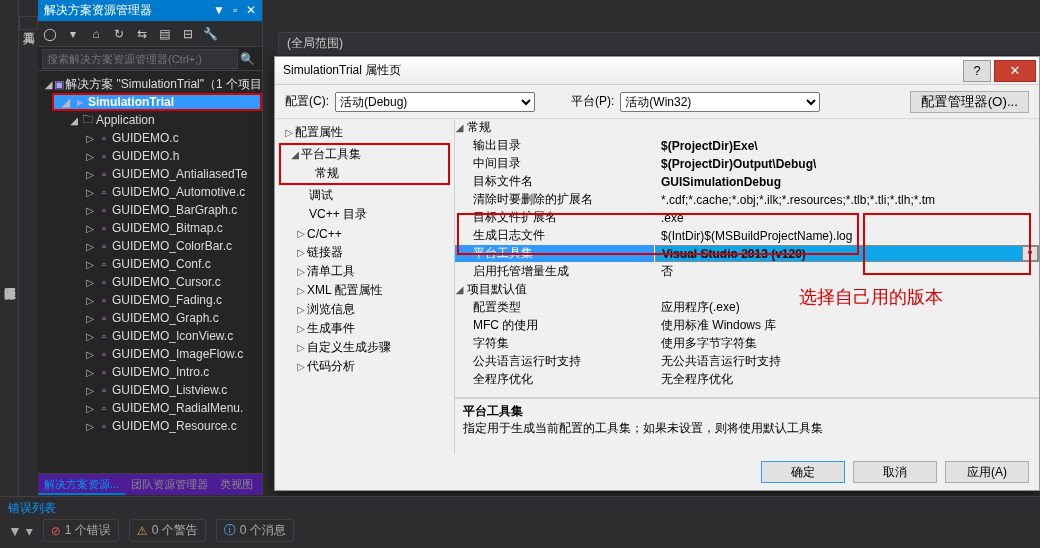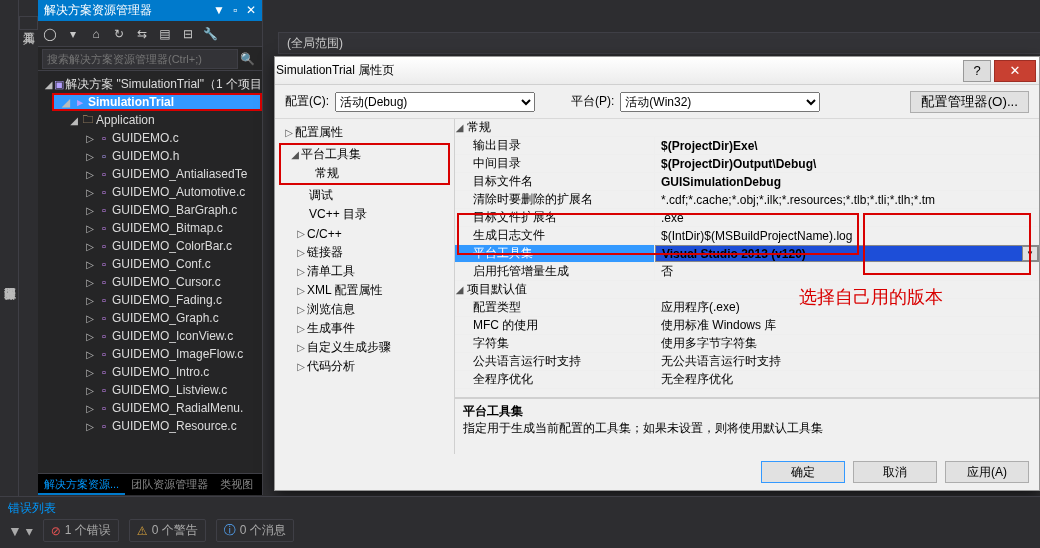--- a/index.html
+++ b/index.html
@@ -16,48 +16,48 @@
   .sp-search input { flex:1; background:#333337; border:1px solid #3f3f46; color:#aaa; padding:2px 4px; font-size:11px; height:20px; }
   .sp-search .mag { width:20px; text-align:center; }
   .tree { flex:1; overflow:hidden; padding:4px 0; }
   .tree-row { display:flex; align-items:center; height:18px; padding-left:6px; white-space:nowrap; }
   .exp { width:12px; color:#bbb; font-size:10px; text-align:center; }
   .ico { width:16px; text-align:center; color:#b5a0ff; font-size:11px; }
   .ico.fld { color:#deb887; }
   .tree-row.sol { color:#ddd; }
   .tree-row.proj { background:#3399ff; color:#fff; font-weight:bold; }
   .red-box { border:2px solid #d80000; }
-  .sp-tabs { height:22px; background:#000000; display:flex; border-top:1px solid #3f3f46; }
+  .sp-tabs { height:22px; background:#4c1d95; display:flex; border-top:1px solid #3f3f46; }
   .sp-tabs .tab { padding:3px 6px; color:#888; font-size:11px; }
   .sp-tabs .tab.active { color:#0097fb; border-bottom:2px solid #007acc; }
   .top-scope { position:absolute; left:278px; top:32px; height:22px; width:832px; background:#333337; border:1px solid #3f3f46; display:flex; align-items:center; padding:0 8px; color:#ccc; }
   .top-scope .dd { margin-left:auto; }
   
   .dialog { position:absolute; left:274px; top:56px; width:766px; height:435px; background:#f0f0f0; border:1px solid #969696; color:#000; box-shadow:0 4px 14px rgba(0,0,0,0.6); display:flex; flex-direction:column; }
-  .dlg-title { height:28px; background:linear-gradient(#fff,#ececec); border-bottom:1px solid #d0d0d0; display:flex; align-items:center; padding-left:1px; font-size:12px; }
+  .dlg-title { height:28px; background:linear-gradient(#fff,#ececec); border-bottom:1px solid #d0d0d0; display:flex; align-items:center; padding-left:8px; font-size:12px; }
   .dlg-title .winbtns { margin-left:auto; display:flex; }
   .winbtn { width:42px; height:22px; display:flex; align-items:center; justify-content:center; font-size:13px; background:#ddd; border:1px solid #999; margin-right:3px; }
   .winbtn.close { background:#c84031; color:#fff; border-color:#9e2e24; }
   .winbtn.help { width:28px; }
   .dlg-cfg { height:34px; display:flex; align-items:center; padding:0 10px; gap:6px; border-bottom:1px solid #d9d9d9; }
   .dlg-cfg select { height:20px; font-size:12px; }
   .dlg-cfg .cfgmgr { margin-left:auto; height:22px; padding:0 10px; background:#e1e1e1; border:1px solid #adadad; }
   .dlg-body { flex:1; display:flex; overflow:hidden; }
   .nav { width:180px; border-right:1px solid #d0d0d0; padding:4px 0; overflow:hidden; }
   .nav-row { height:19px; display:flex; align-items:center; padding-left:8px; }
   .nav-row .exp { color:#555; }
   .nav-red { border:2px solid #d80000; margin:1px 4px; }
   .props { flex:1; display:flex; flex-direction:column; }
   .grid { flex:1; overflow:hidden; border-bottom:1px solid #d0d0d0; position:relative; }
   .grid-row { display:flex; height:18px; align-items:center; border-bottom:1px solid #eee; }
   .grid-row .k { width:200px; padding-left:18px; border-right:1px solid #eee; white-space:nowrap; overflow:hidden; }
   .grid-row .v { flex:1; padding-left:6px; white-space:nowrap; overflow:hidden; }
   .grid-row.hdr .exp { color:#555; font-size:10px; padding-right:3px;}
   .grid-row.sel { background:#3399ff; color:#fff; }
-  .grid-row.sel .v { background:#1d4ed8; color:#000; border:1px solid #888; height:17px; display:flex; align-items:center; }
+  .grid-row.sel .v { background:#0ea5e9; color:#000; border:1px solid #888; height:17px; display:flex; align-items:center; }
   .grid-row.sel .v .dd { margin-left:auto; width:16px; height:15px; background:#e1e1e1; border:1px solid #888; text-align:center; font-size:9px; line-height:13px; }
   .big-red-sel { position:absolute; border:2px solid #d80000; pointer-events:none; }
   .annotation { position:absolute; color:#d80000; font-size:18px; font-weight:500; }
   .desc { height:56px; padding:4px 8px; border-top:1px solid #d0d0d0; }
   .desc .h { font-weight:bold; }
   .dlg-btns { height:36px; display:flex; align-items:center; justify-content:flex-end; padding:0 10px; gap:8px; }
   .dlg-btns button { width:84px; height:22px; background:#e1e1e1; border:1px solid #adadad; font-size:12px; }
   .dlg-btns button.primary  { border:1px solid #3399ff; }
   
   .err-panel { position:absolute; left:0; bottom:0; width:100%; height:52px; background:#2d2d30; border-top:1px solid #3f3f46; }

